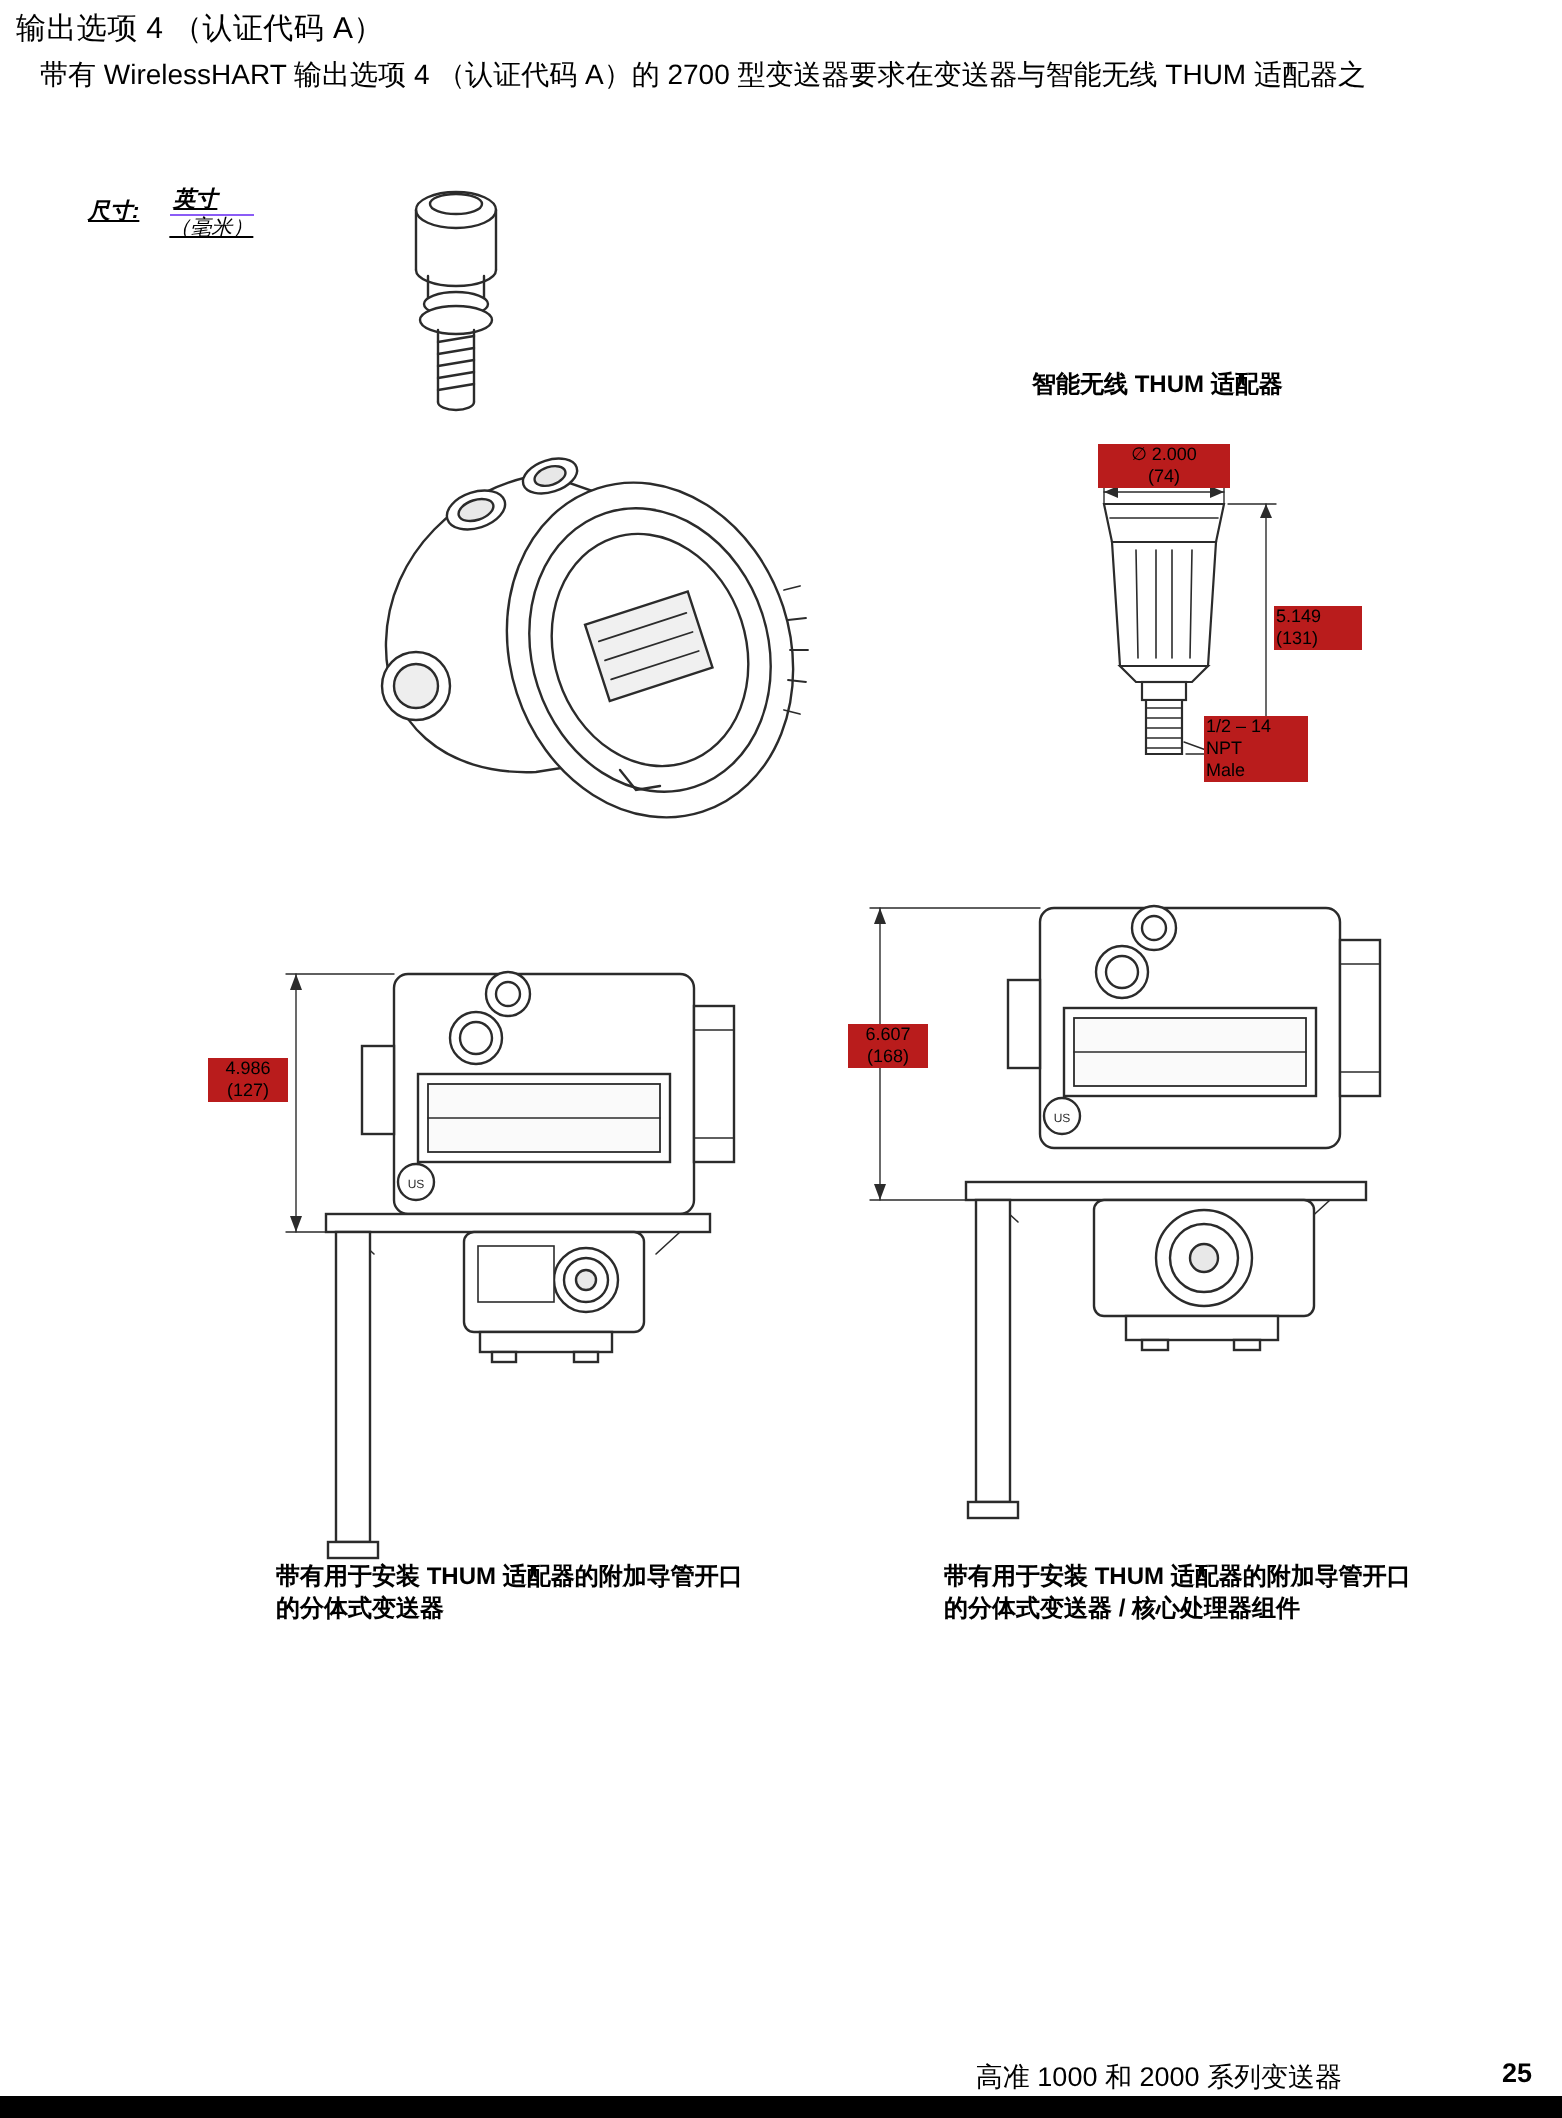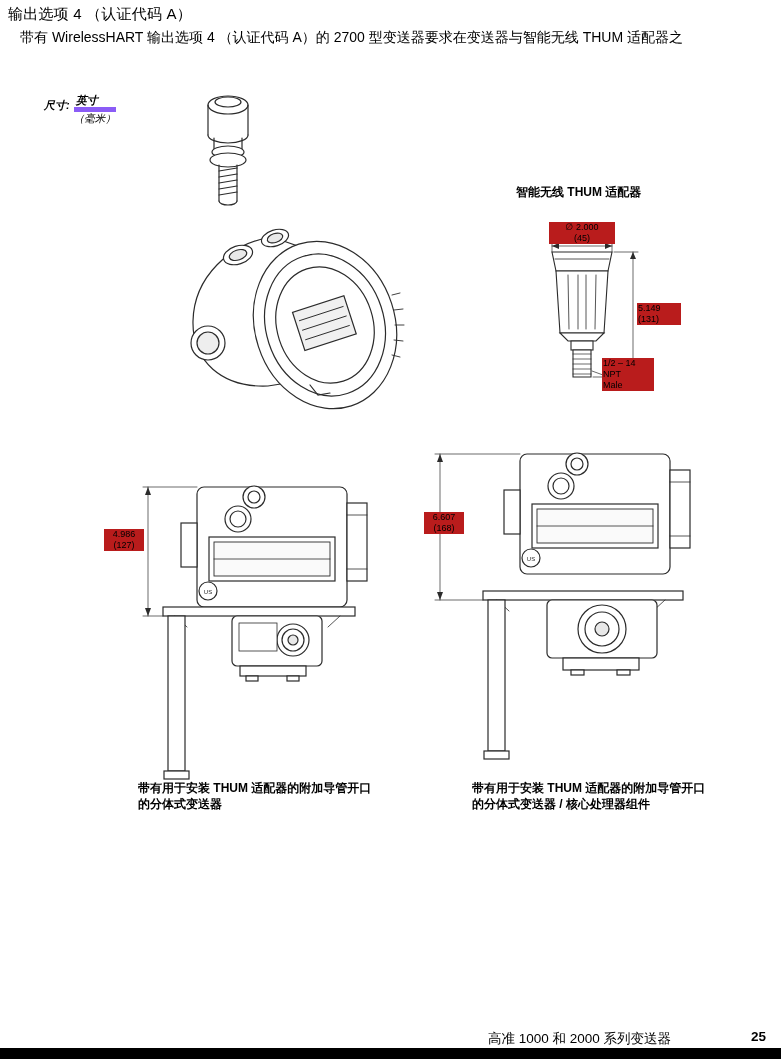--- a/index.html
+++ b/index.html
@@ -4,24 +4,24 @@
 <style>
   * { margin:0; padding:0; box-sizing:border-box; }
   html,body { background:#fff; }
   body { font-family:"Liberation Sans","DejaVu Sans",sans-serif; color:#000; }
   .page { position:relative; width:781px; height:1059px; background:#fff; overflow:hidden; }
 
   .title { position:absolute; left:8px; top:5px; font-size:15px; font-weight:normal; letter-spacing:0.2px; }
   .para  { position:absolute; left:8px; top:27px; width:768px; font-size:14px; line-height:21px;margin-left:12px; }
   .para span { display:block; }
 
-  .dims-note { position:absolute; left:44px; top:98px; display:flex; gap:4px; align-items:flex-start;
-               font-size:11px; font-style:italic; font-weight:bold; }
+  .dims-note { position:absolute; left:44px; top:98px; display:flex; gap:15px; align-items:flex-start;
+               font-size:11px; font-style:italic; font-weight:bold;text-decoration:underline; }
   .dims-note .stack { display:flex; flex-direction:column; line-height:12px; margin-top:-4px; }
-  .dims-note .over { border-bottom:5px solid #8b5cf6; padding:0 2px 1px 2px; }
+  .dims-note .over { border-bottom:1px solid #8b5cf6; padding:0 2px 1px 2px; }
   .dims-note .under { font-weight:normal; font-size:10.5px; }
 
   .fig { position:absolute; }
 
   .thum-label { position:absolute; left:516px; top:184px; font-size:12px; font-weight:bold; }
 
   .dim-label { position:absolute; font-size:9px; line-height:11px; background:#b91c1c; padding:0 1px; }
   .dim-label.center { text-align:center; }
 
   .caption { position:absolute; font-size:12px; font-weight:bold; line-height:16px; }
@@ -138,21 +138,21 @@
       <line x1="98" y1="27" x2="98" y2="152" stroke-width="0.7"></line>
       <polygon points="98,27 95,34 101,34" fill="#2b2b2b" stroke="none"></polygon>
       <polygon points="98,152 95,145 101,145" fill="#2b2b2b" stroke="none"></polygon>
 
       <line x1="57" y1="146" x2="68" y2="150" stroke-width="0.7"></line>
     </g>
   </svg>
 
   <div class="dim-label center" style="left:549px;top:222px;width:66px">
     <span>∅ 2.000</span><br>
-    <span>(45)</span>
+    <span>(74)</span>
   </div>
 
   <div class="dim-label" style="left:637px;top:303px;width:44px">
     <span>5.149</span><br>
     <span>(131)</span>
   </div>
 
   <div class="dim-label" style="left:602px;top:358px;width:52px">
     <span>1/2 – 14</span><br>
     <span>NPT</span><br>

